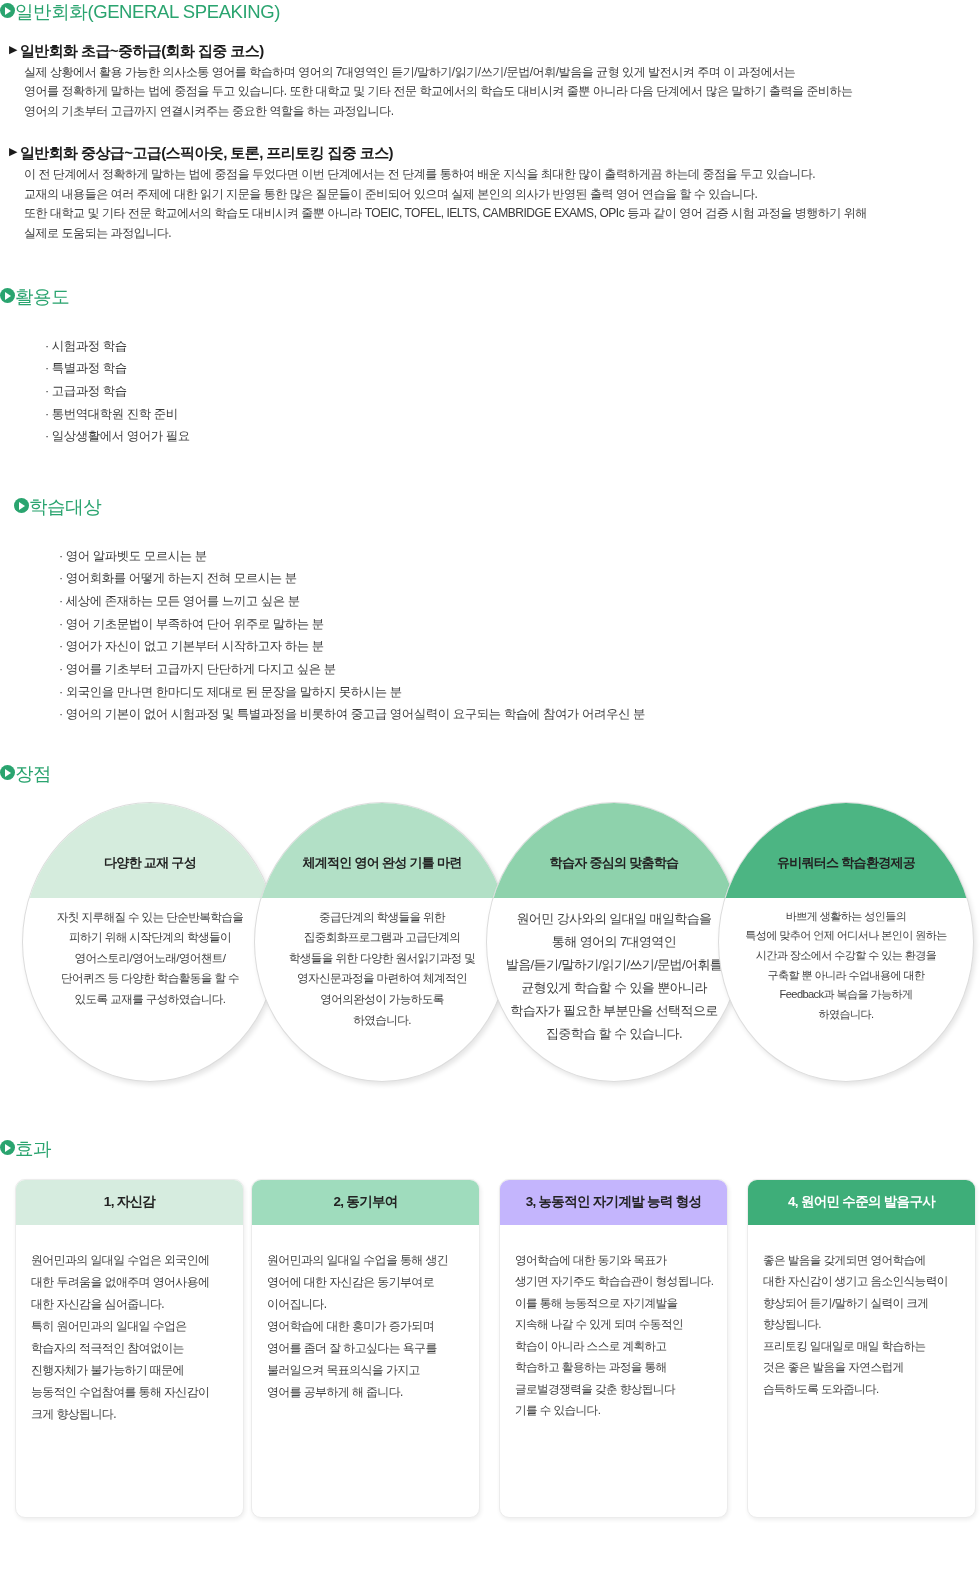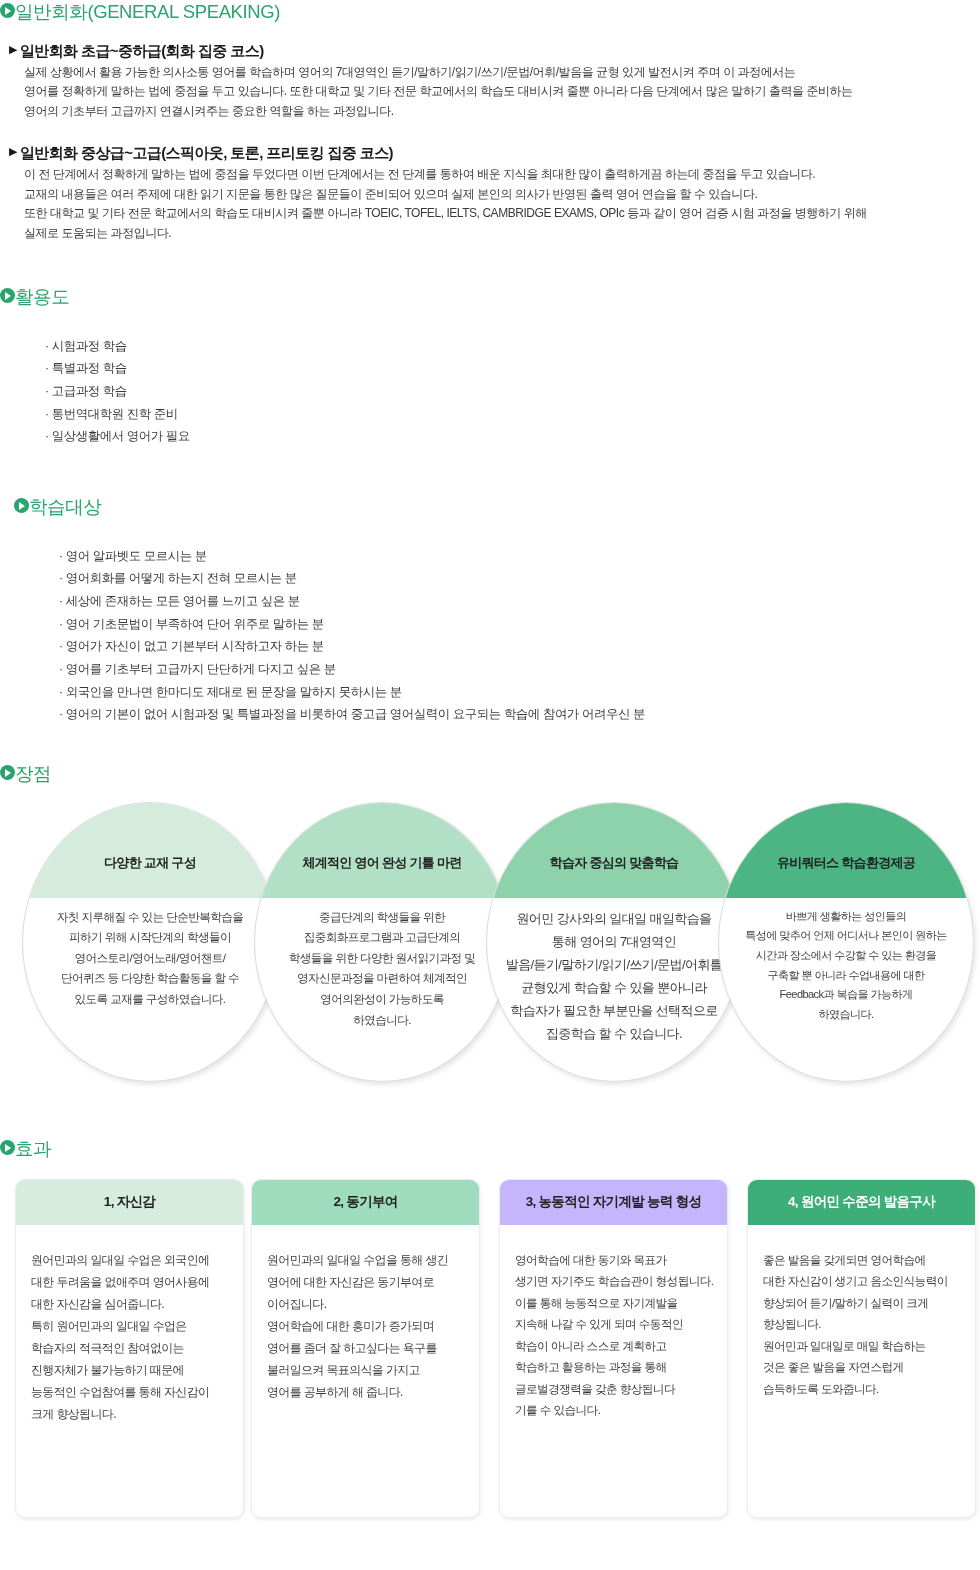--- a/index.html
+++ b/index.html
@@ -358,20 +358,20 @@
 
     <div class="card" style="left:747px;">
       <div class="card-head" style="background:#3eae79; color:#ffffff;">
         <span>4, 원어민 수준의 발음구사</span>
       </div>
       <div class="card-body" style="font-size:11.6px;">
         <div>좋은 발음을 갖게되면 영어학습에</div>
         <div>대한 자신감이 생기고 음소인식능력이</div>
         <div>향상되어 듣기/말하기 실력이 크게</div>
         <div>향상됩니다.</div>
-        <div>원어민과 일대일로 매일 학습하는</div>
+        <div>프리토킹 일대일로 매일 학습하는</div>
         <div>것은 좋은 발음을 자연스럽게</div>
         <div>습득하도록 도와줍니다.</div>
       </div>
     </div>
 
   </div>
 </div>
 
 </body></html>

